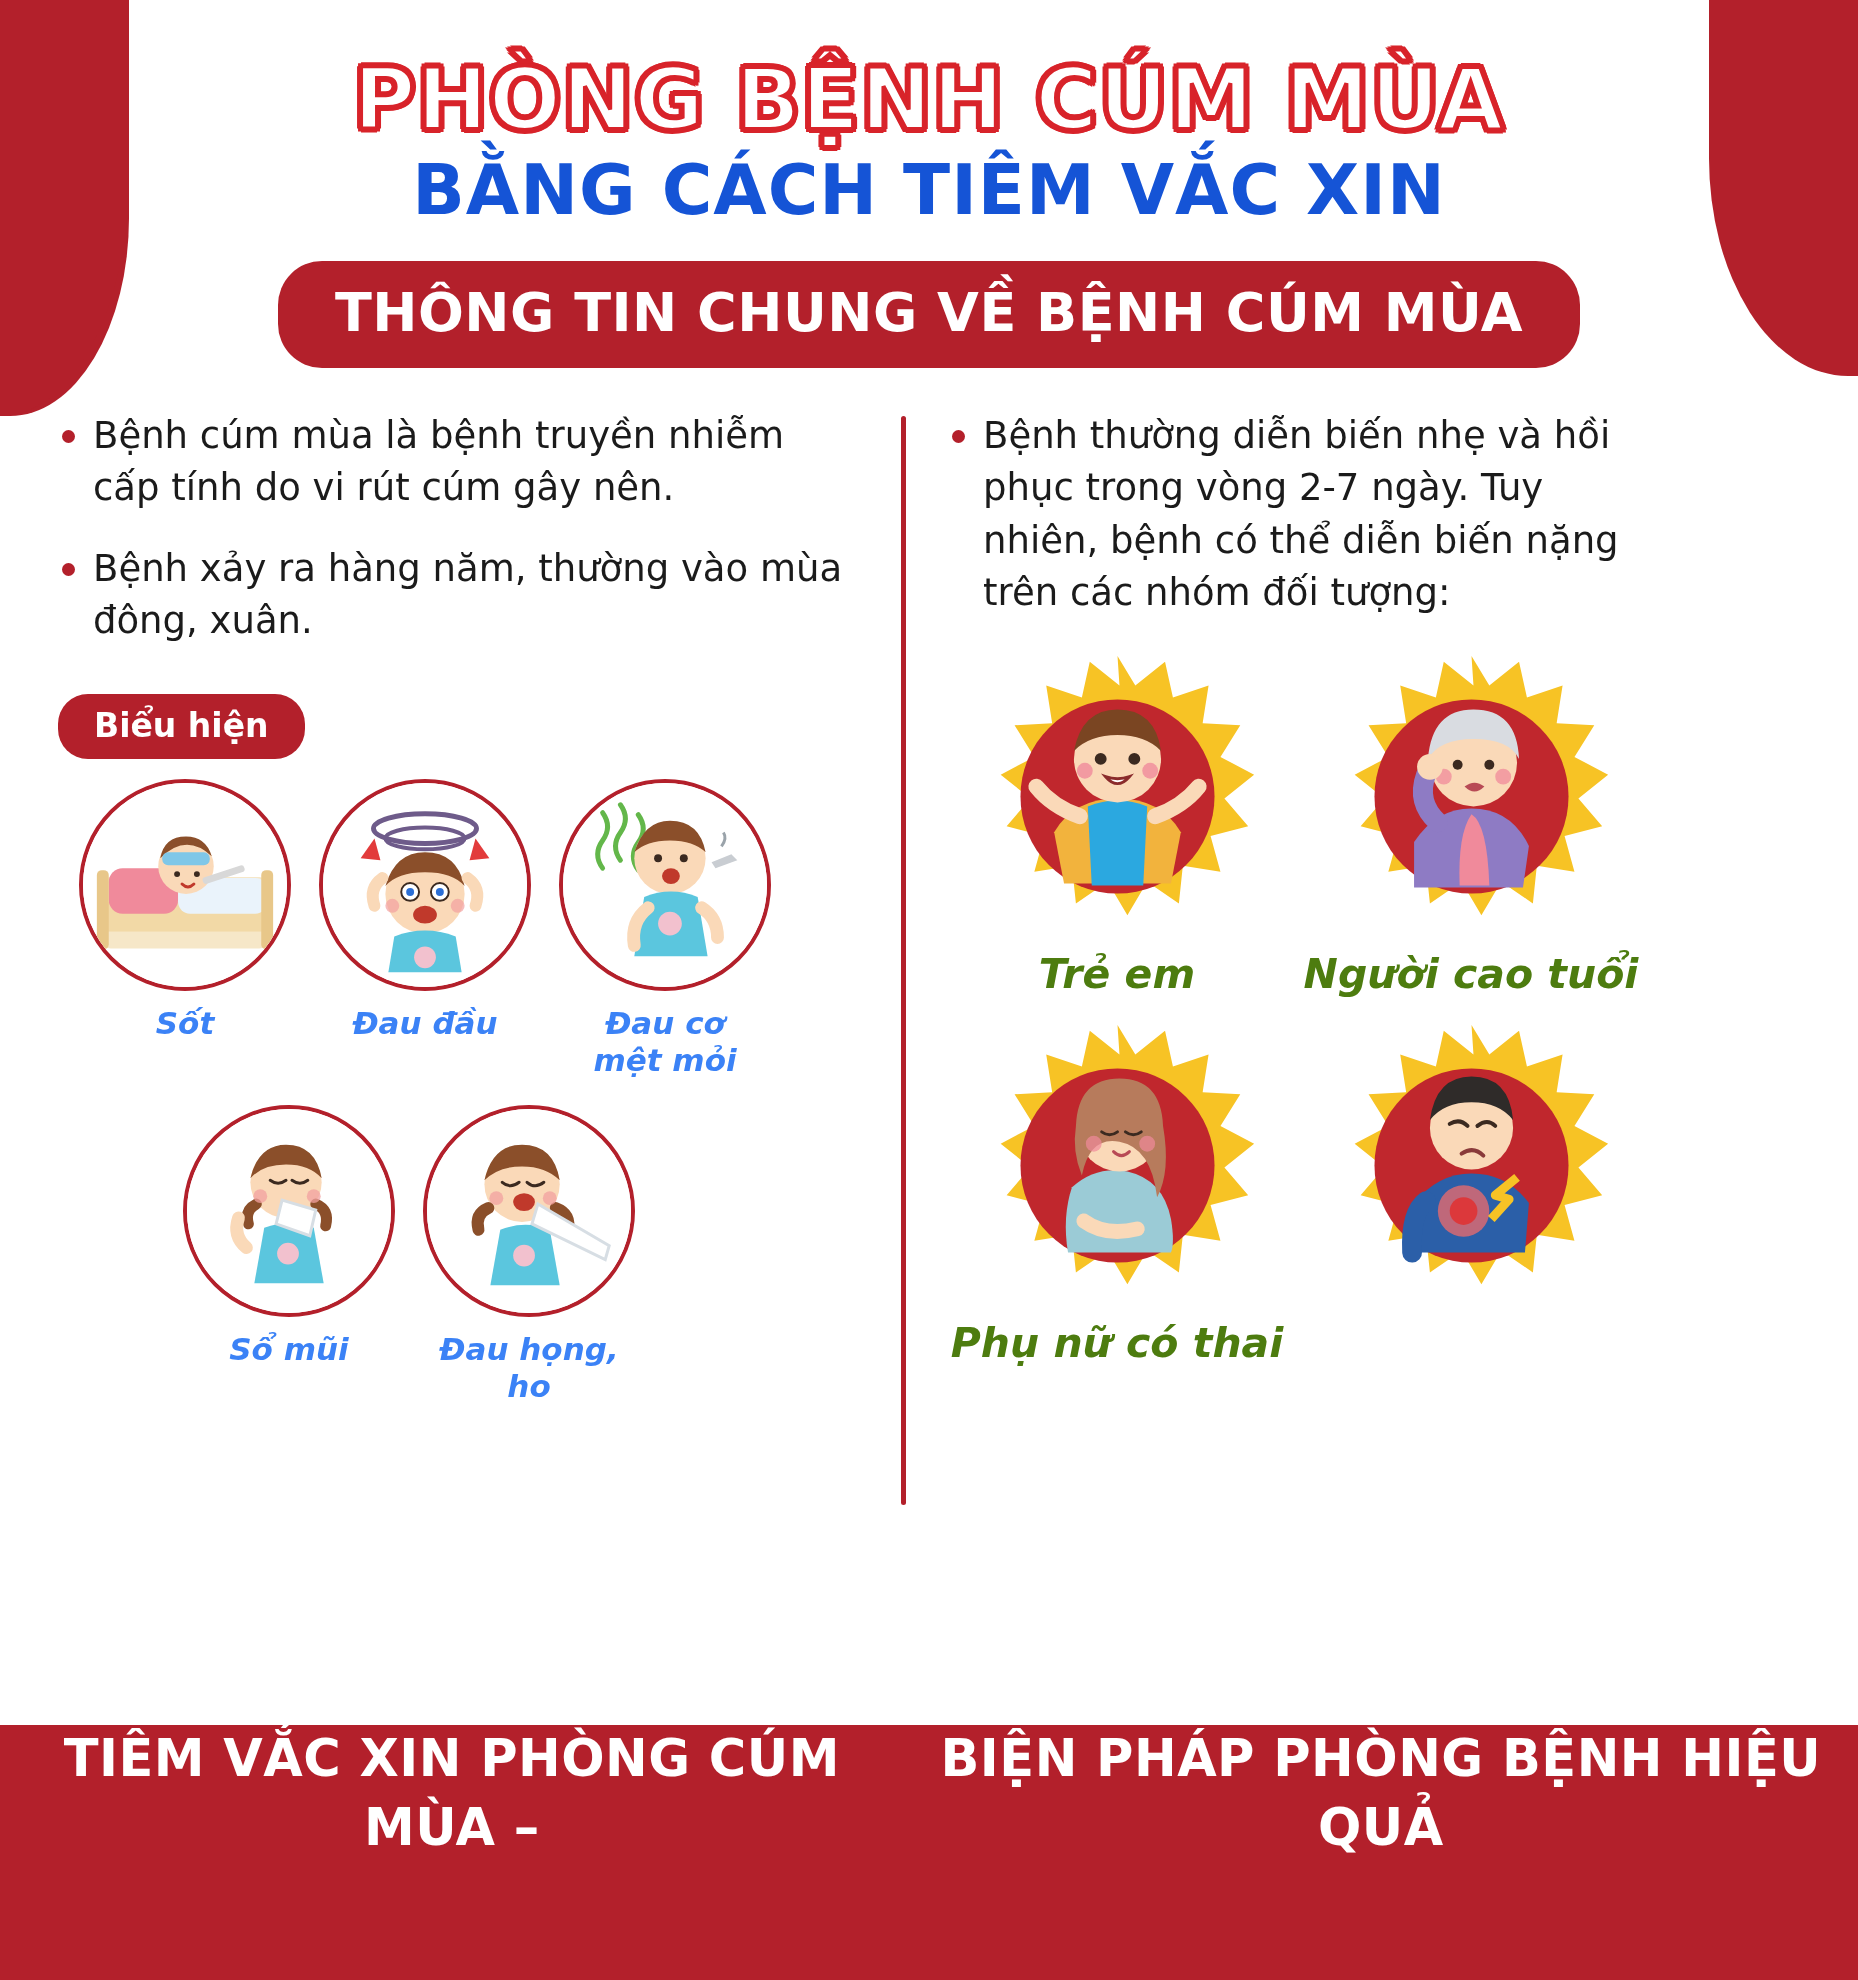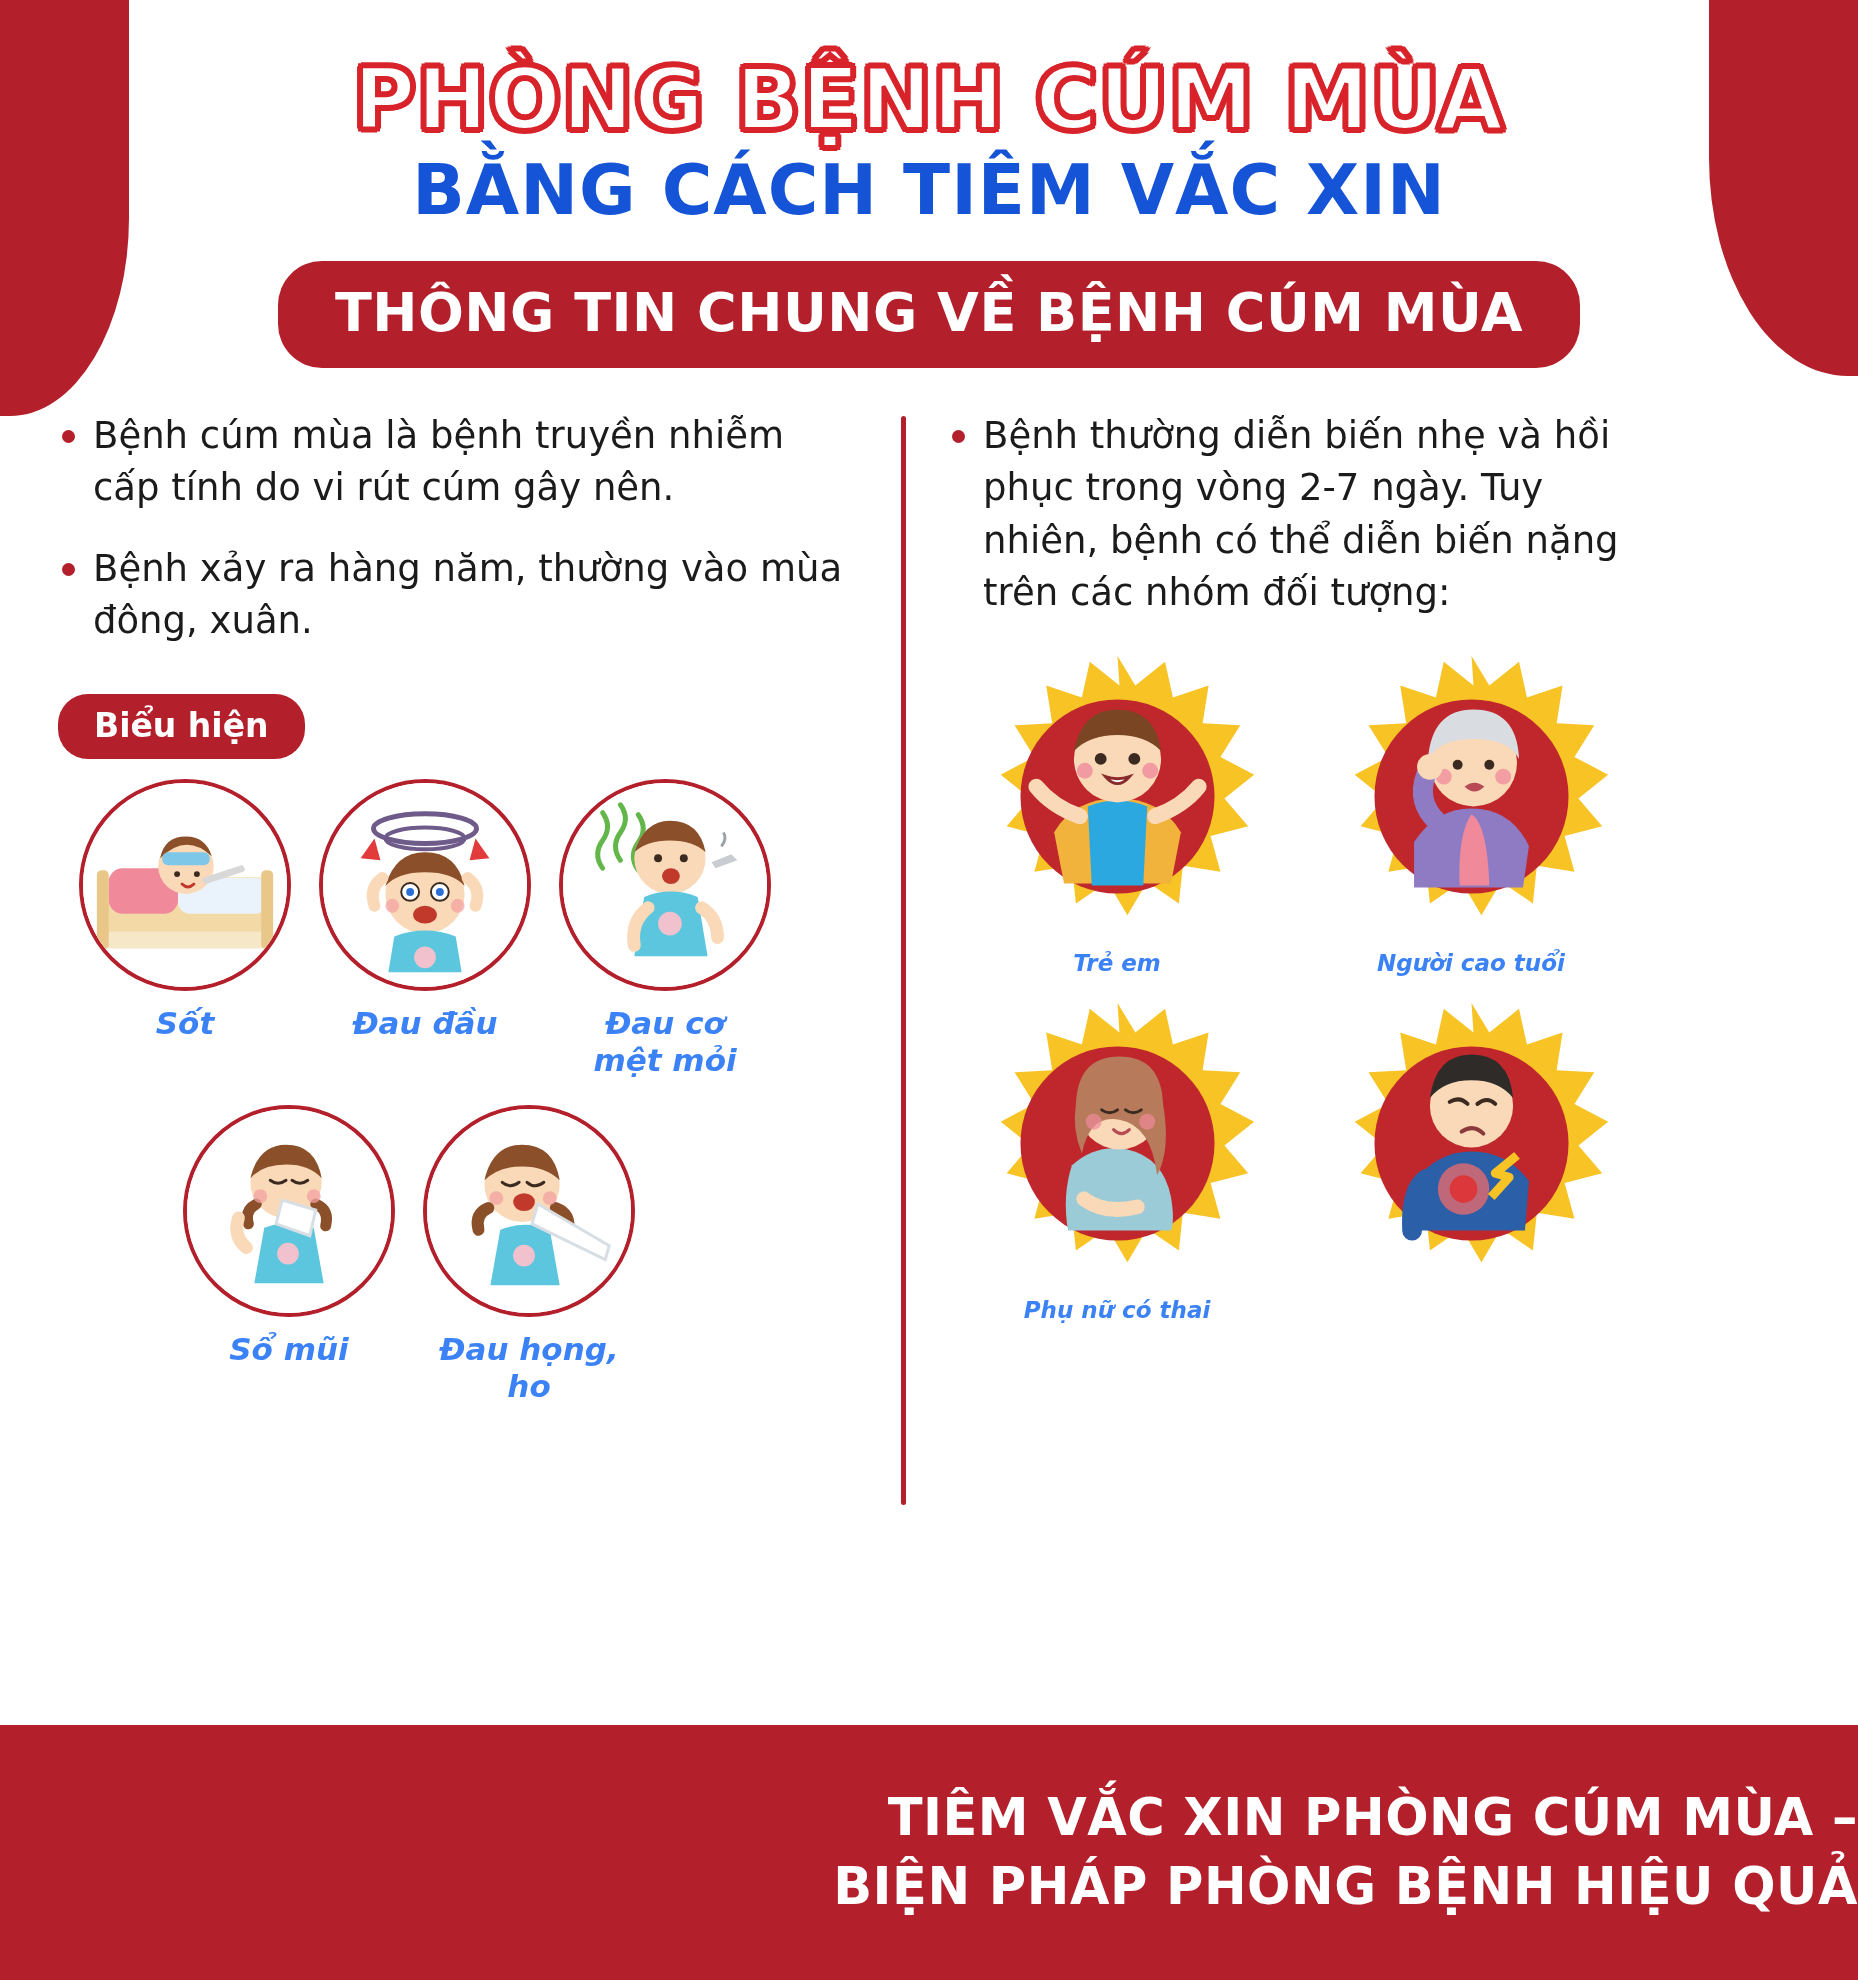--- a/index.html
+++ b/index.html
@@ -191,37 +191,37 @@
   .burst {
     width: 297px;
     height: 297px;
     margin: 0 auto;
     position: relative;
   }
   .burst svg { display: block; }
   .group-label {
     font-weight: bold;
     font-style: italic;
-    font-size: 23px;
-    color: #3b82f6;
+    font-size: 41px;
+    color: #4d7c0f;
     line-height: 1.22;
     margin-top: 4px;
   }
 
   
   .footer {
     position: absolute;
     left: 0;
     bottom: 0;
     width: 1858px;
     height: 255px;
     background: #B3202B;
     display: flex;
-    flex-direction: column;
-    align-items: flex-end;
+    flex-direction: row;
+    align-items: flex-start;
     justify-content: center;
     z-index: 3;
   }
   .footer-line {
     color: #ffffff;
     font-weight: bold;
     font-size: 51px;
     letter-spacing: 0.5px;
     line-height: 1.35;
     text-align: center;

